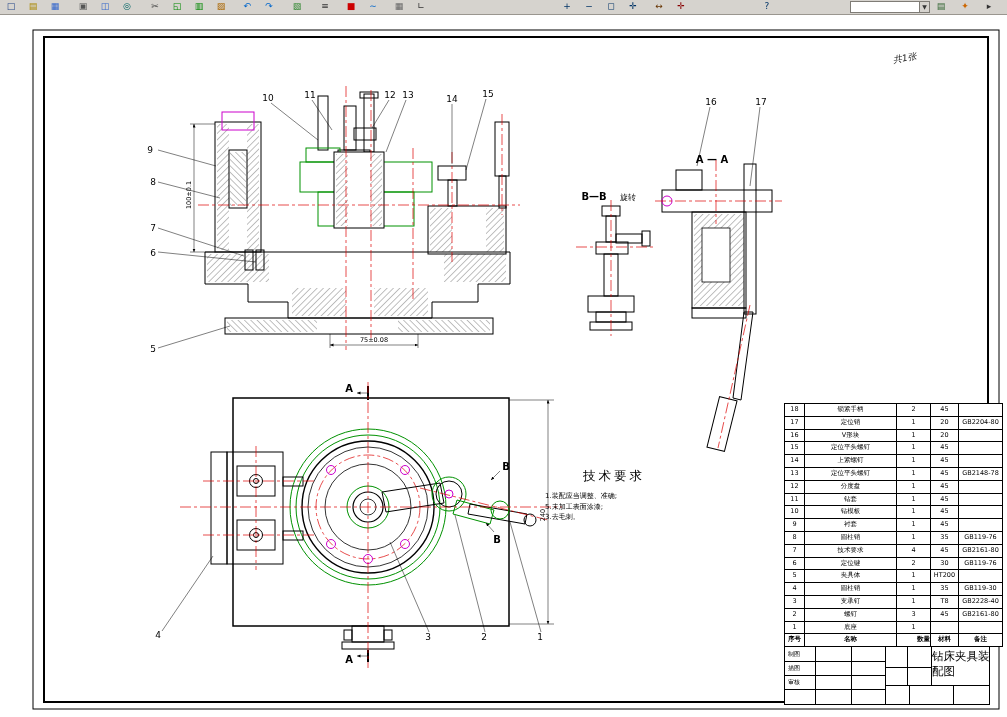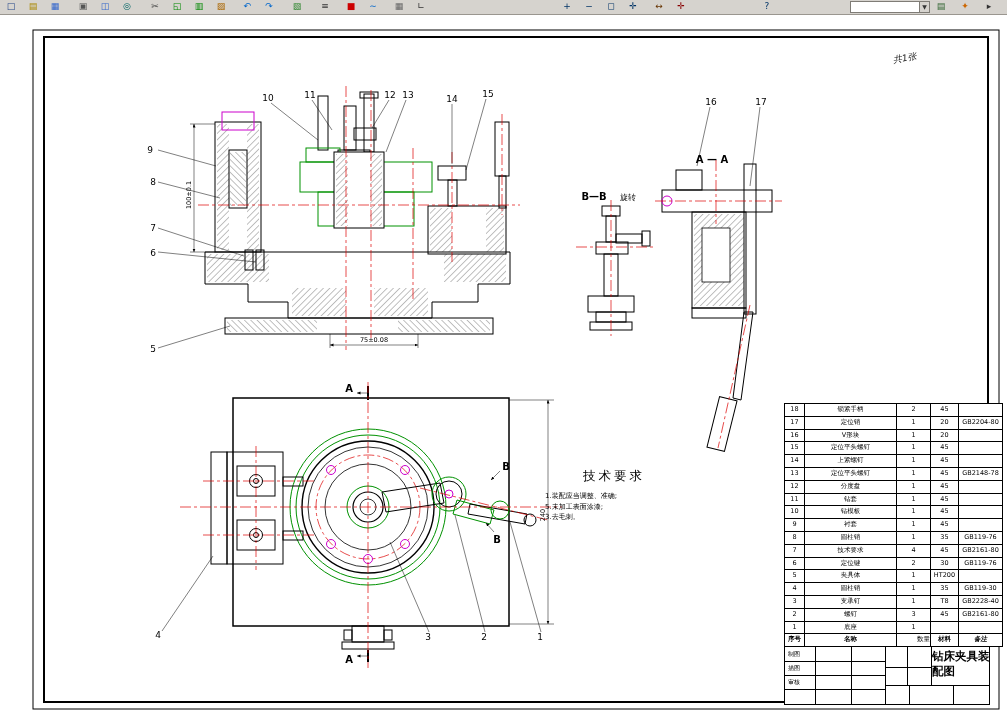--- a/index.html
+++ b/index.html
@@ -42,21 +42,21 @@
   .parts td{border:1px solid #000;font-size:6.5px;height:11.8px;line-height:11.8px;padding:0;
             text-align:center;overflow:hidden;white-space:nowrap;color:#000;}
   
   .tblock{position:absolute;left:784px;top:646px;width:204px;height:57px;border:1.5px solid #000;
           z-index:4;background:#fff;overflow:visible;}
   .tblock .vl,.tblock .hl{position:absolute;background:#000;}
   .tblock .vl{width:1px;}
   .tblock .hl{height:1px;}
   .tblock .lbl{position:absolute;font-size:6px;line-height:7px;color:#000;}
   .tblock .title{position:absolute;left:147px;top:2px;width:62px;font-size:11.5px;line-height:15px;
-                 font-weight:bold;word-break:break-all;color:#000;}
+                 font-weight:normal;word-break:break-all;color:#000;}
 </style>
 </head>
 <body>
 
 <div class="canvas">
 <svg width="1007" height="717" viewBox="0 0 1007 717">
   <defs>
     <pattern id="ph" width="4.5" height="4.5" patternUnits="userSpaceOnUse" patternTransform="rotate(45)">
       <line x1="0" y1="0" x2="0" y2="4.5" stroke="#1a1a1a" stroke-width="0.55"></line>
     </pattern>
@@ -454,23 +454,23 @@
       <tr>
         <td>1</td>
         <td>底座</td>
         <td>1</td>
         <td></td>
         <td></td>
       </tr>
       <tr>
         <td style="font-weight: bold;">序号</td>
         <td style="font-weight: bold; margin-top: 36px;">名称</td>
-        <td style="font-weight: normal; padding-left: 20px;">数量</td>
+        <td style="font-weight: bold; padding-left: 20px;">数量</td>
         <td style="font-weight: bold;">材料</td>
-        <td style="font-weight: bold; font-style: italic;">备注</td>
+        <td style="font-weight: bold;">备注</td>
       </tr>
     </tbody>
 </table>
 
 <div class="tblock">
   <div class="vl" style="left:100px;top:0;height:57px"></div>
   <div class="vl" style="left:30px;top:0;height:57px"></div>
   <div class="vl" style="left:66px;top:0;height:57px"></div>
   <div class="hl" style="left:0;top:14px;width:100px"></div>
   <div class="hl" style="left:0;top:28px;width:100px"></div>

